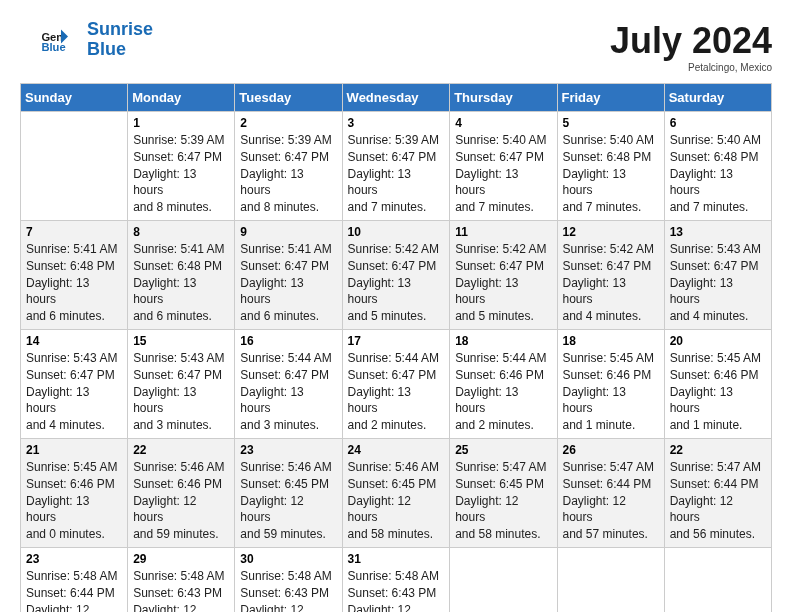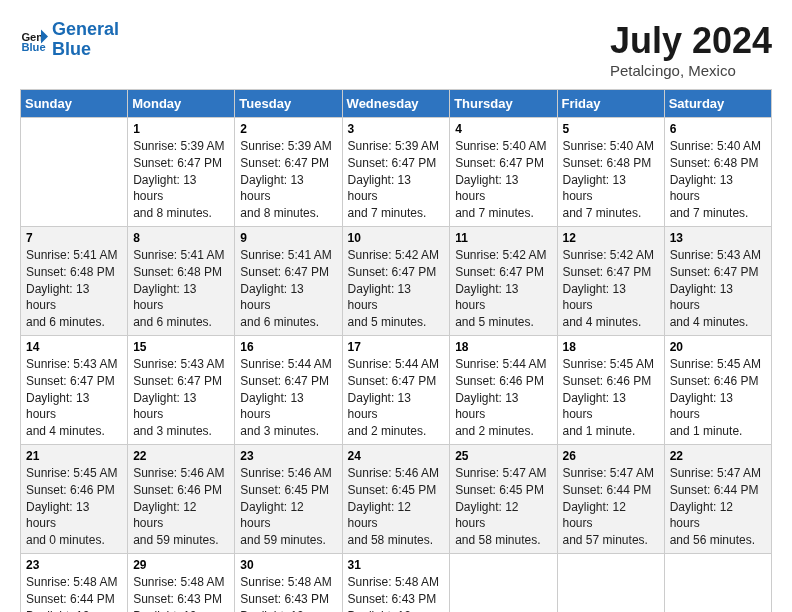--- a/index.html
+++ b/index.html
@@ -12,44 +12,46 @@
     }
     .header {
       display: flex;
       justify-content: space-between;
       align-items: flex-start;
       margin-bottom: 10px;
     }
     .logo {
       display: flex;
       align-items: center;
-      gap: 4px;
+      gap: 19px;
+      margin-left: 20px;
     }
     .logo-text {
       font-size: 18px;
       font-weight: bold;
       color: #1a1a1a;
       line-height: 1.1;
     }
     .logo-text span {
       color: #1a6bb5;
     }
     .logo-icon {
       width: 28px;
       height: 28px;
     }
     .title-block {
+      text-align: right;
     }
     .month-title {
       font-size: 36px;
       font-weight: bold;
       color: #1a1a1a;
     }
     .location {
-      font-size: 15px;
+      font-size: 10px;
       color: #444;
     }
     table {
       width: 100%;
       border-collapse: collapse;
       font-size: 11px;
       padding-left: 28px;
     }
     thead tr th {
       background-color: #2e74c0;
@@ -93,21 +95,21 @@
 
 <div class="header">
   <div class="logo">
     <svg class="logo-icon" viewBox="0 0 40 40" xmlns="http://www.w3.org/2000/svg">
       <text x="2" y="22" font-size="16" font-weight="bold" fill="#1a1a1a">Gen</text>
       <text x="2" y="36" font-size="16" font-weight="bold" fill="#1a6bb5">Blue</text>
       <polygon points="30,5 40,15 30,25" fill="#1a6bb5"></polygon>
     </svg>
     <div>
       <div class="logo-text">
-        <span>General</span><br>
+        <span>Sunrise</span><br>
         <span style="color:#1a6bb5">Blue</span>
       </div>
     </div>
   </div>
   <div class="title-block">
     <div class="month-title">July 2024</div>
     <div class="location">Petalcingo, Mexico</div>
   </div>
 </div>
 

